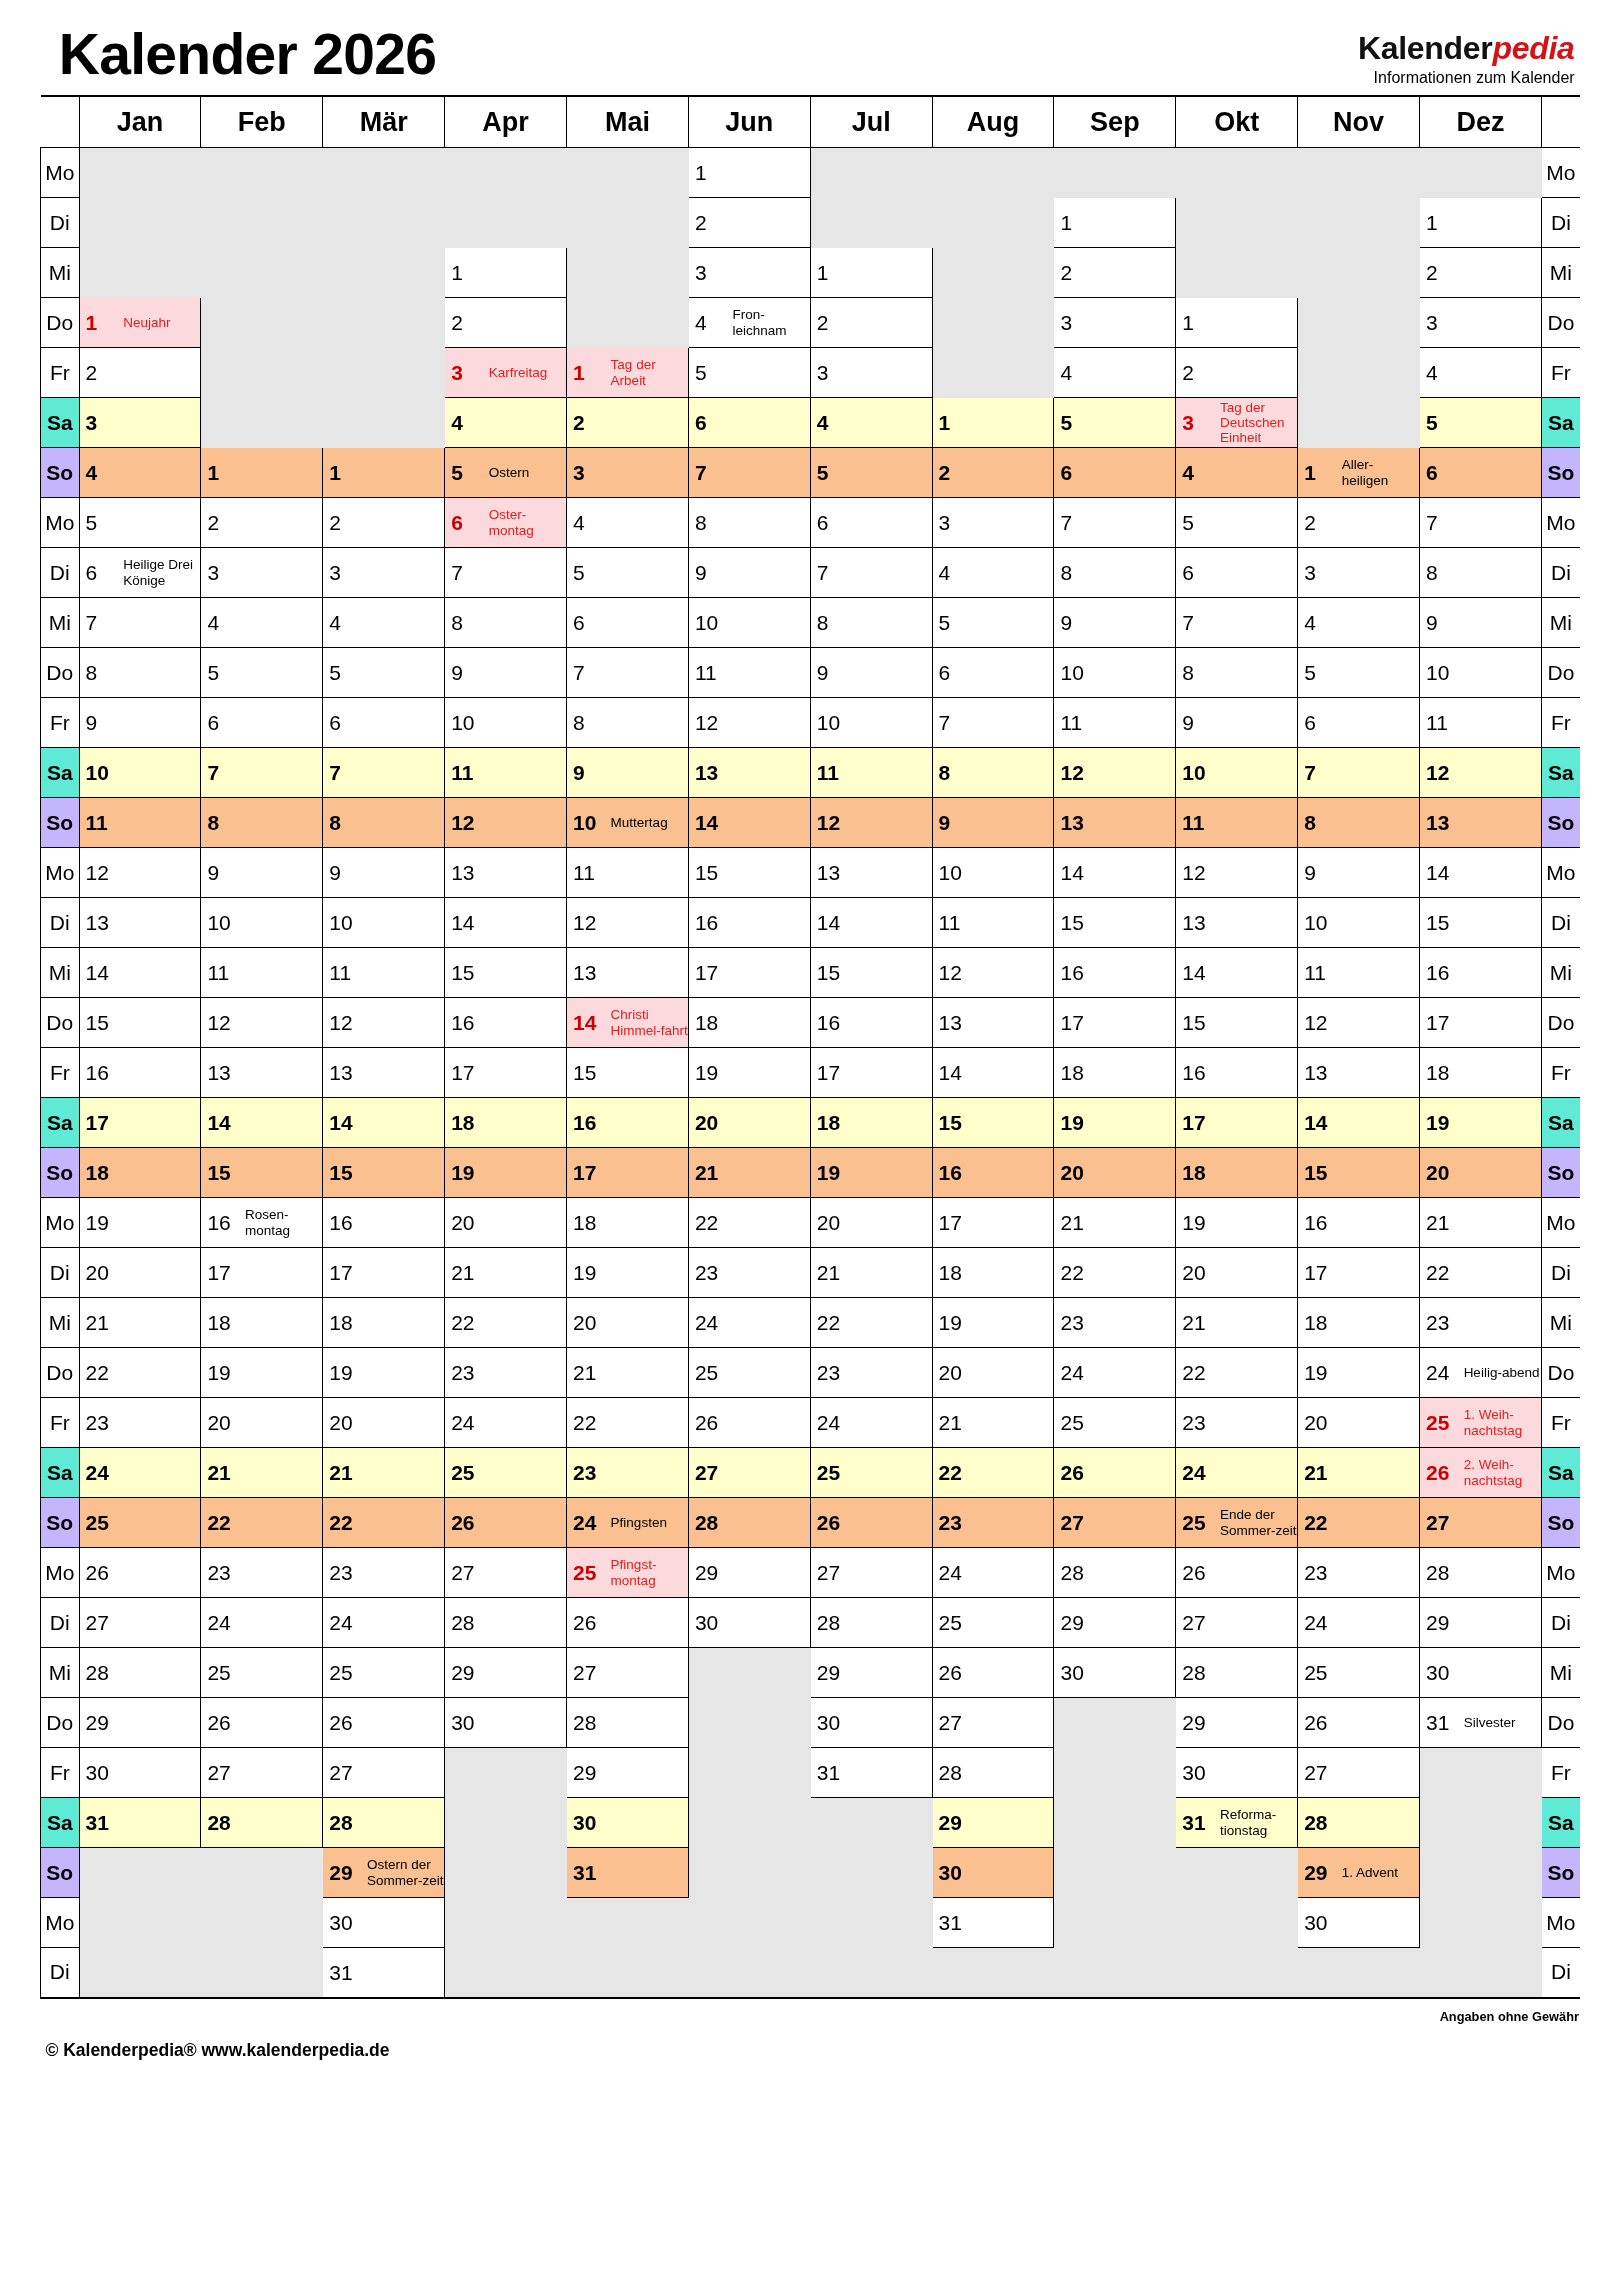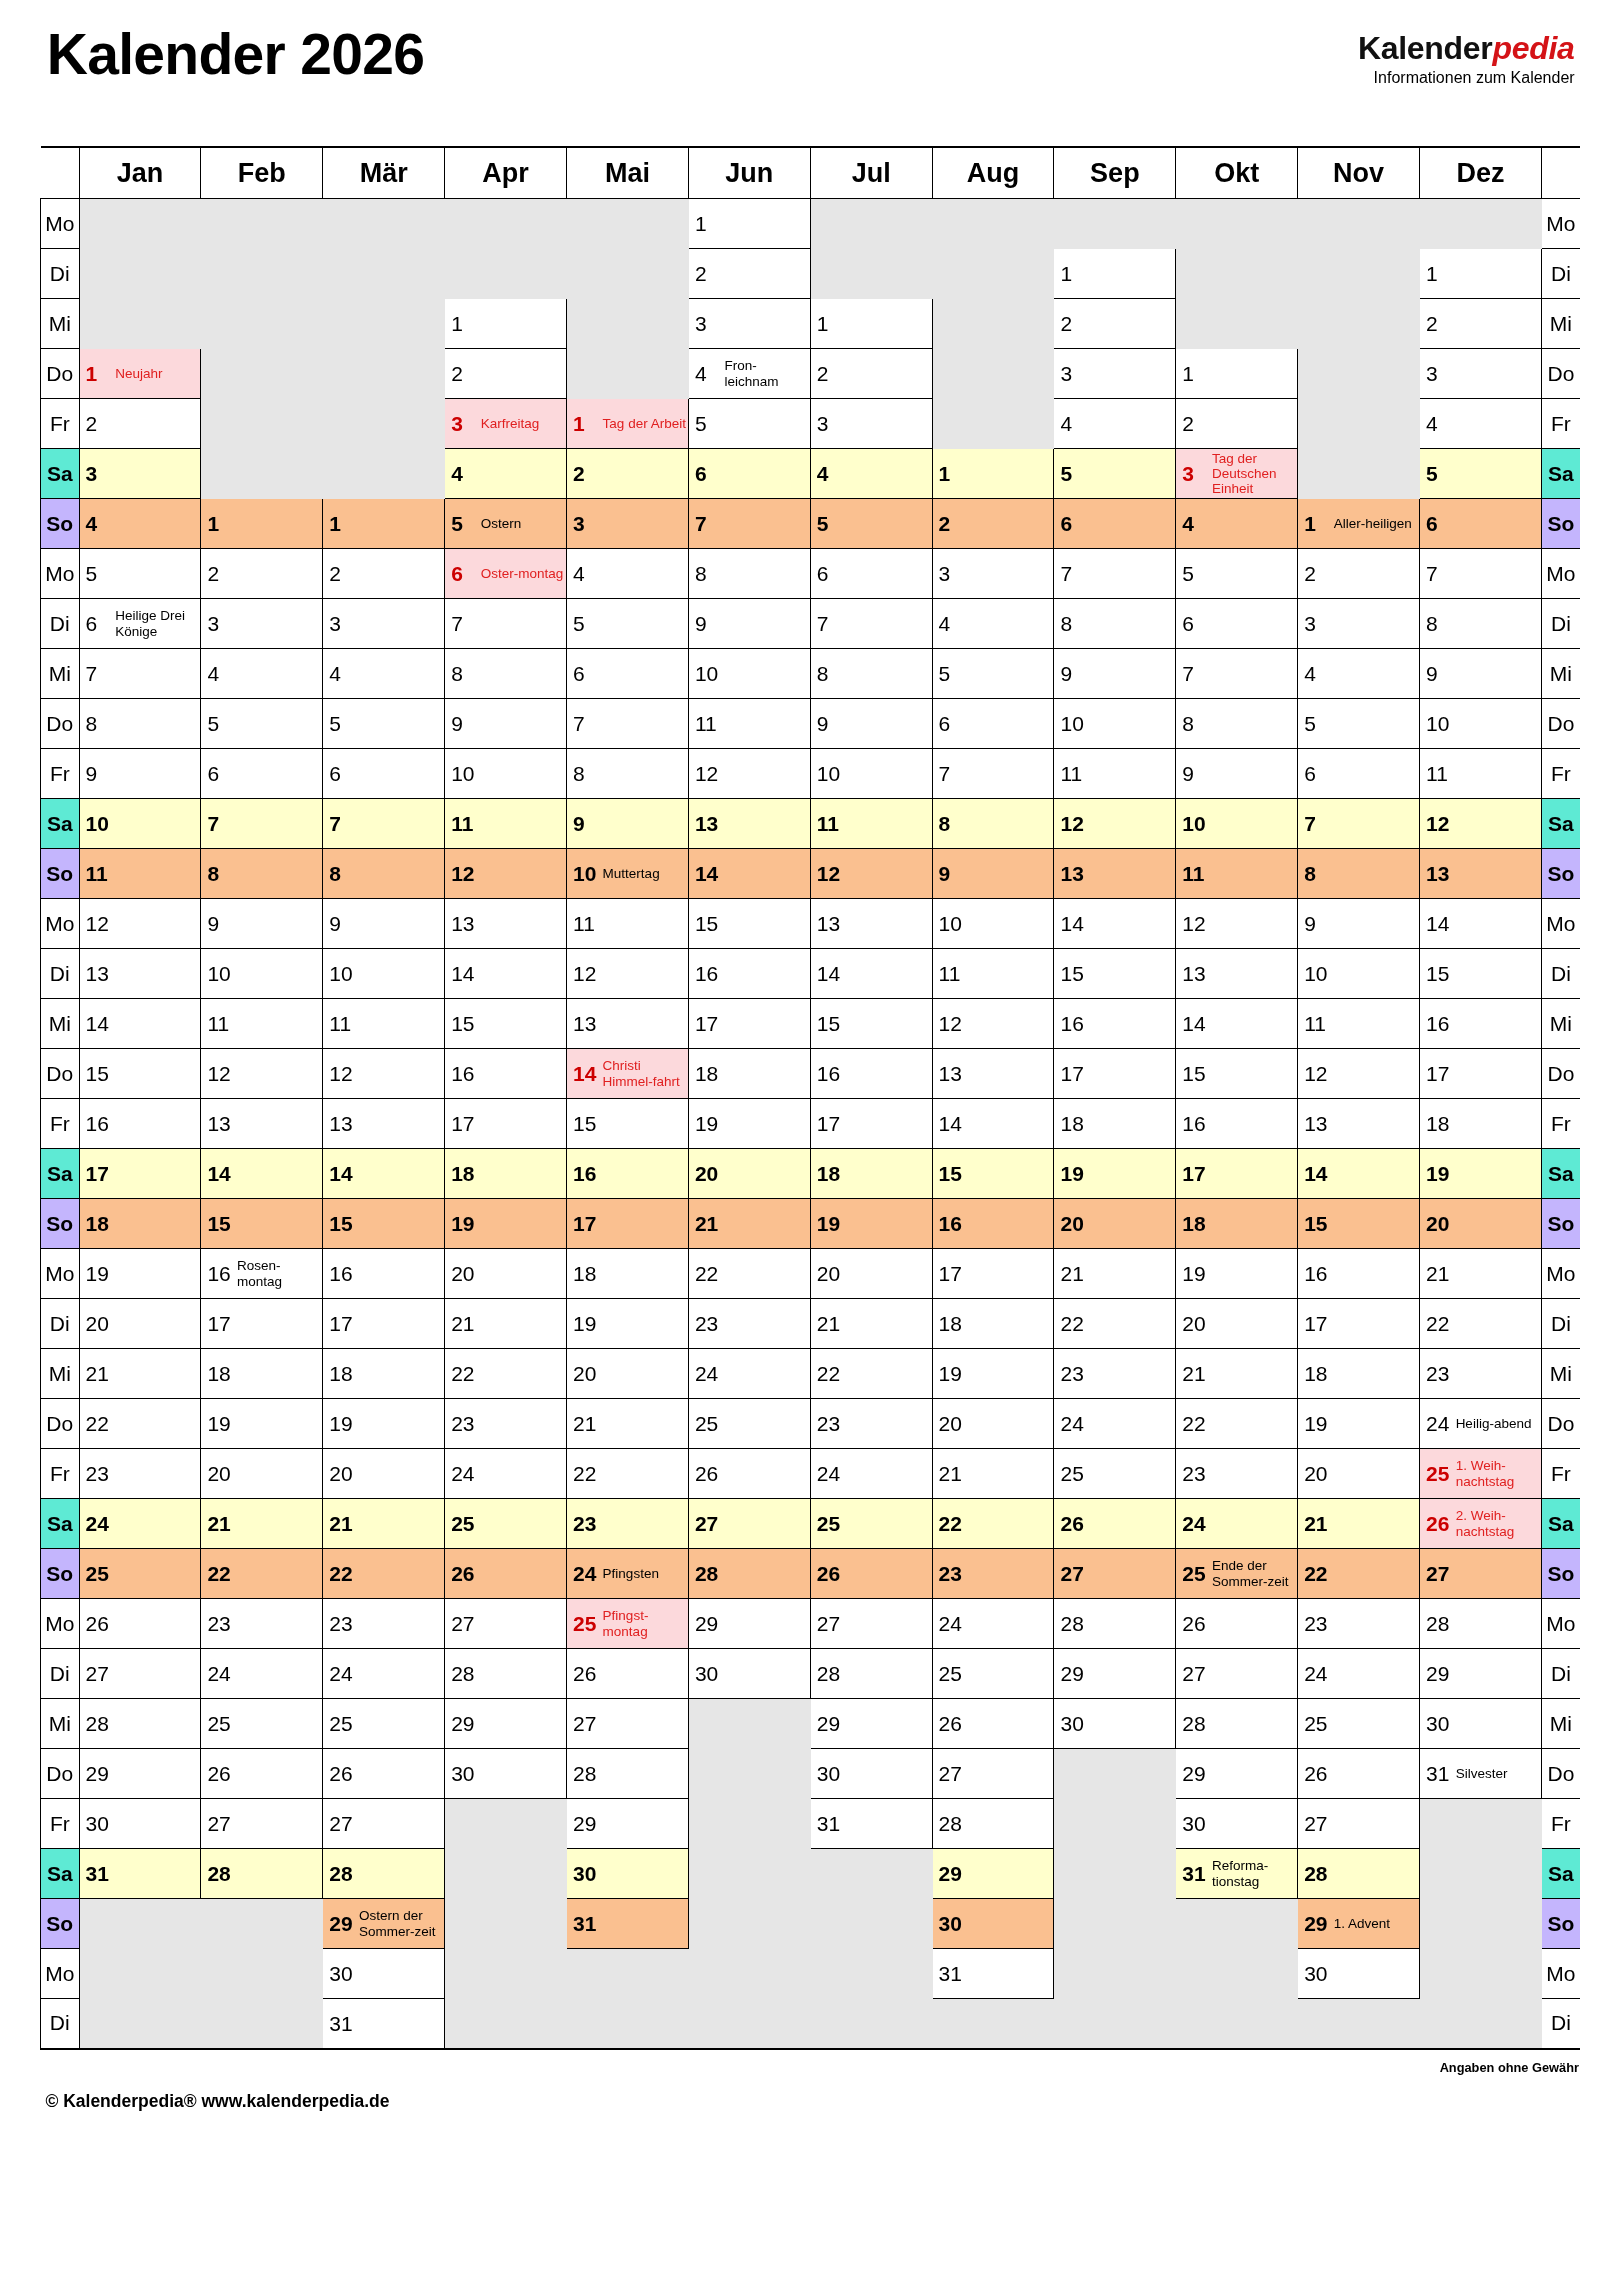--- a/index.html
+++ b/index.html
@@ -17,21 +17,22 @@
     position: relative;
     width: 1620px;
     height: 2284px;
     box-sizing: border-box;
     padding: 0 40px;
   }
 
   
   .header {
     position: relative;
-    height: 146px;
+    height: 95px;
+    margin-left: 12px;
   }
   .title {
     position: absolute;
     left: 6.7px;
     top: 25.6px;
     font-size: 57px;
     font-weight: bold;
     letter-spacing: -0.7px;
     color: #000000;
     line-height: 1;
@@ -138,21 +139,21 @@
     min-width: 25.6px;
   }
   td.cell.sat .daynum,
   td.cell.sun .daynum { font-weight: bold; }
   td.cell.hol .daynum { font-weight: bold; color: #CC0000; }
 
   .note {
     font-size: 13.5px;
     color: #000000;
     line-height: 1.12;
-    margin-left: 4px;
+    margin-left: 12px;
     flex: 1 1 auto;
     word-break: break-word;
     hyphens: manual;
   }
   td.cell.hol .note { color: #E02020; }
 
   
   .footer {
     position: relative;
     height: 47px;

